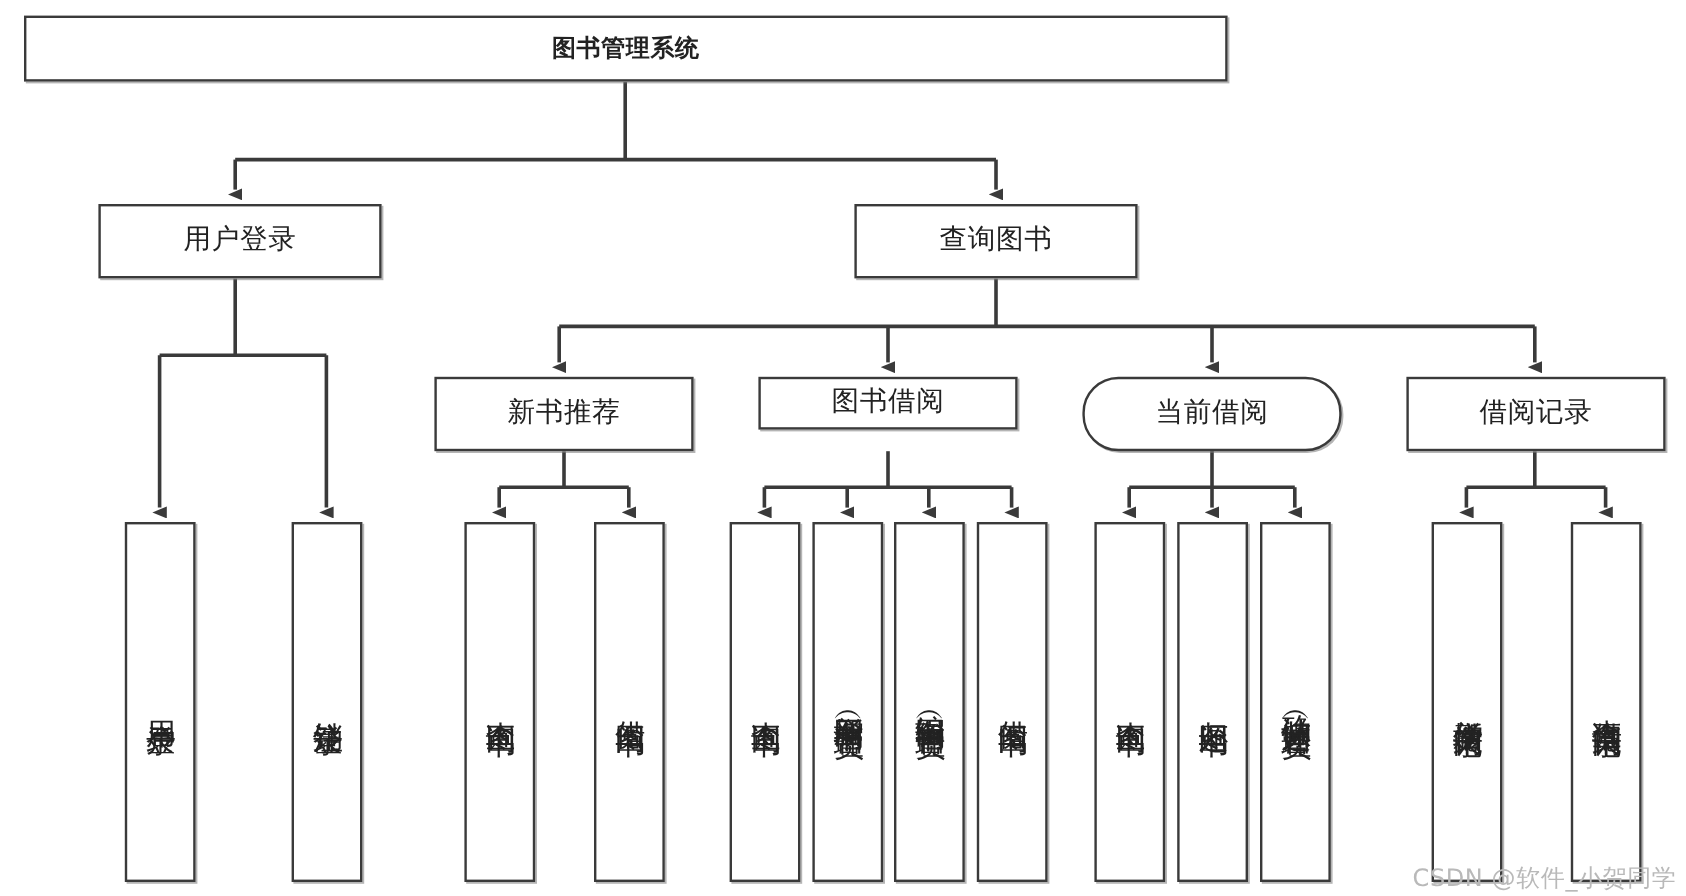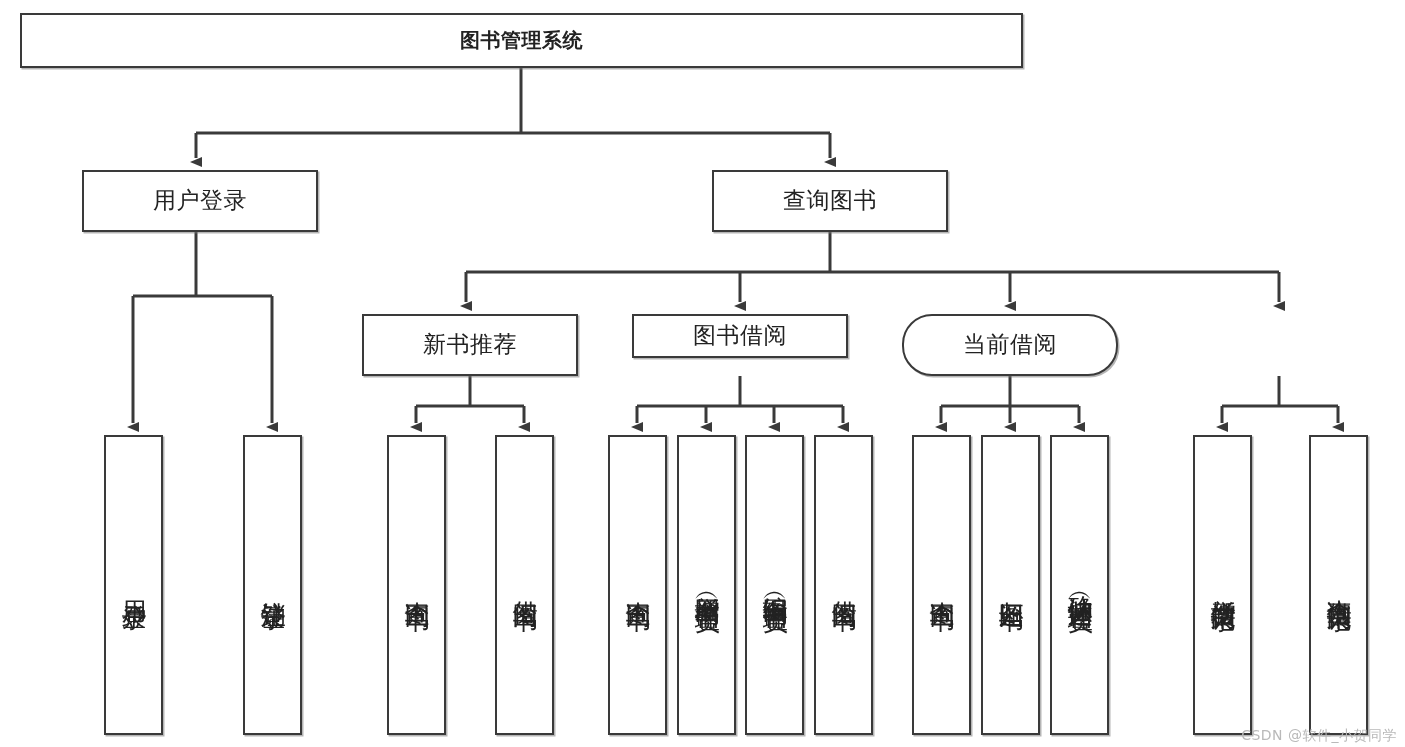--- a/index.html
+++ b/index.html
@@ -64,21 +64,21 @@
     font-size: 25px;
     line-height: 1.06;
     letter-spacing: 2px;
     max-height: 100%;
     white-space: normal;
   }
   #watermark {
     position: absolute;
     right: 8px;
     bottom: 2px;
-    font-size: 14px;
+    font-size: 20px;
     color: #b9b9b9;
     letter-spacing: 0.5px;
     white-space: nowrap;
     font-family: "DejaVu Sans", "Liberation Sans", sans-serif;
   }
 </style>
 </head>
 <body>
 
 <div id="diagram-root">
@@ -146,20 +146,23 @@
 
   <div class="node node-h" style="left:362px; top:314px; width:216px; height:62px;">
     <span class="node-label">新书推荐</span>
   </div>
   <div class="node node-h" style="left:632px; top:314px; width:216px; height:44px;">
     <span class="node-label">图书借阅</span>
   </div>
   <div class="node node-h" style="left:902px; top:314px; width:216px; height:62px;border-radius:30px;">
     <span class="node-label">当前借阅</span>
   </div>
+  <div class="node node-h" style="left:1172px; top:314px; width:216px; height:62px;">
+    <span class="node-label">借阅记录</span>
+  </div>
 
   <div class="node node-v" style="left:104px; top:435px; width:59px; height:300px;">
     <span class="node-label">用户登录</span>
   </div>
   <div class="node node-v" style="left:243px; top:435px; width:59px; height:300px;">
     <span class="node-label">注销登录</span>
   </div>
 
   <div class="node node-v" style="left:387px; top:435px; width:59px; height:300px;">
     <span class="node-label">查询图书</span>

